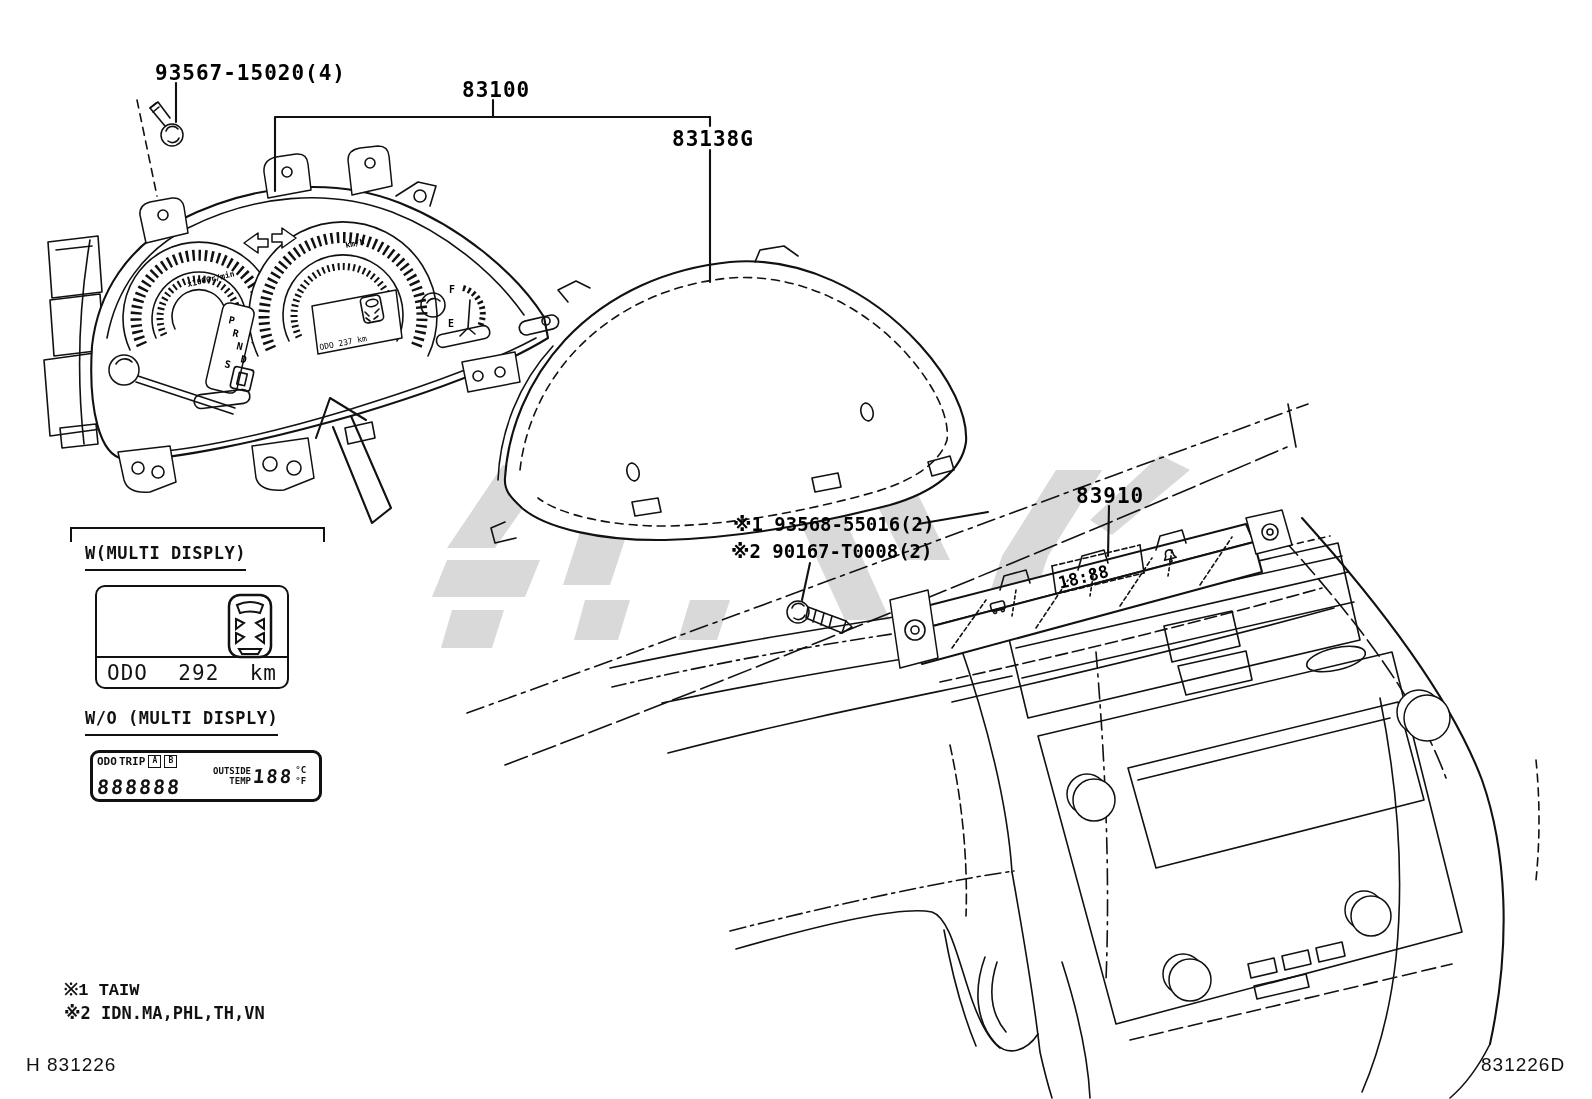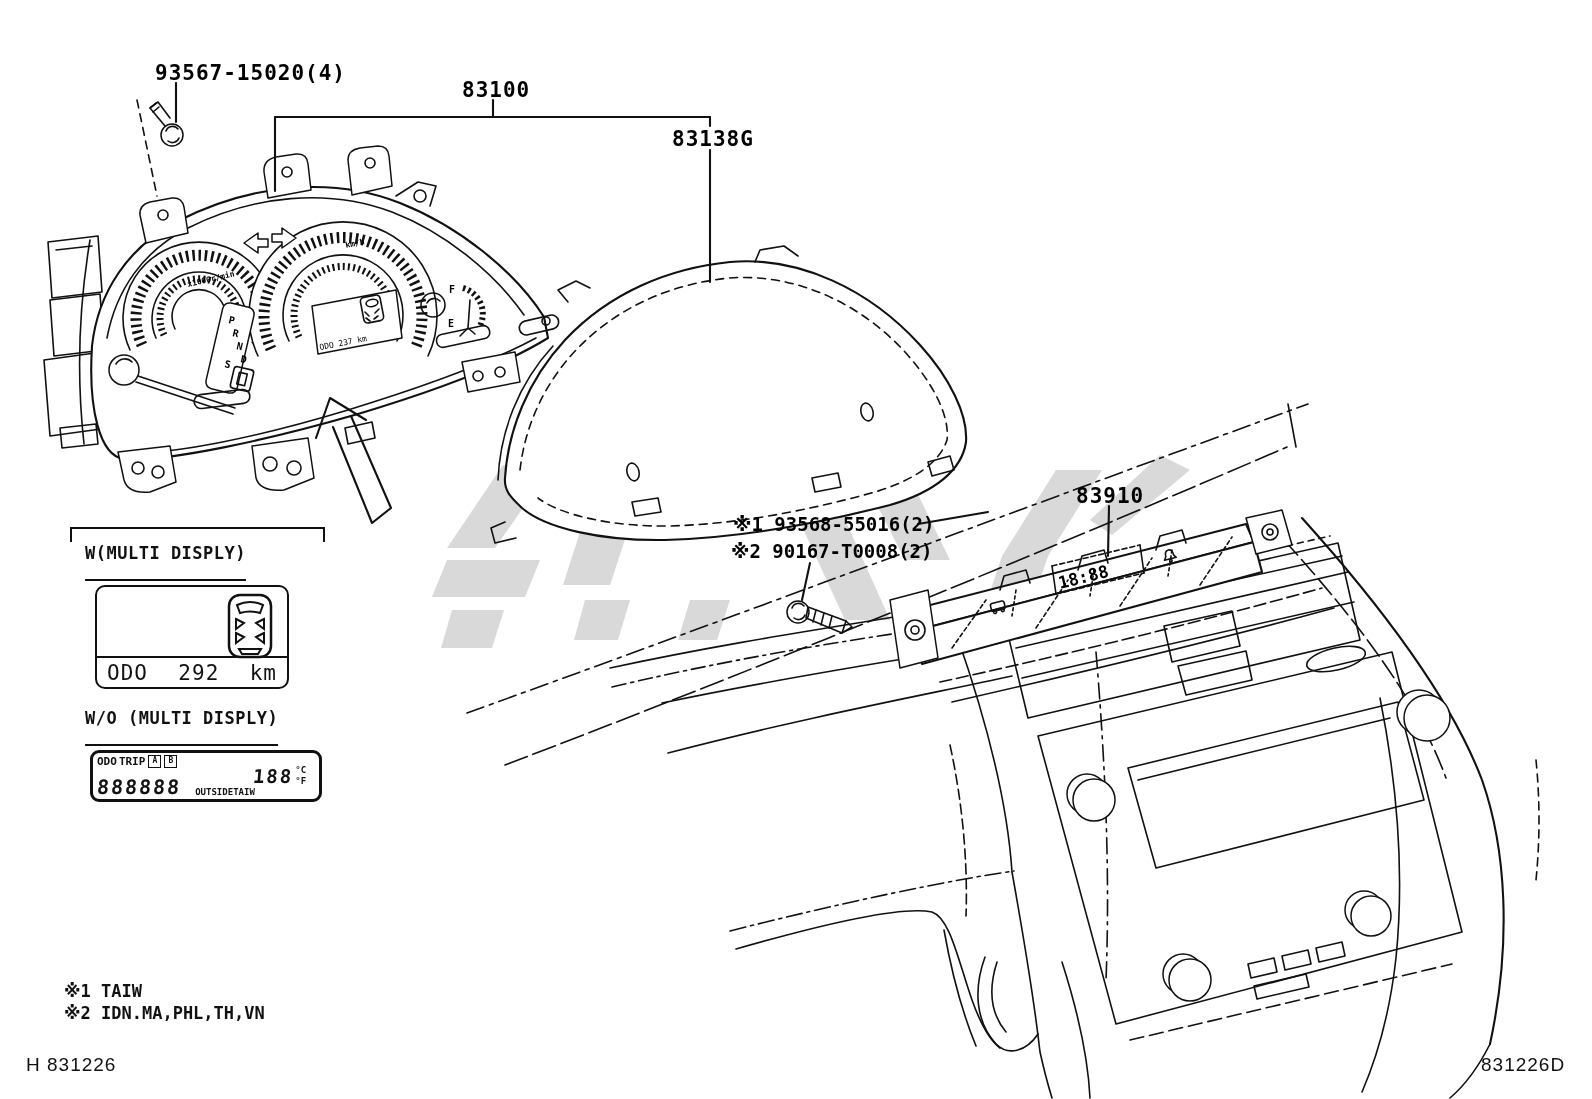--- a/index.html
+++ b/index.html
@@ -11,33 +11,33 @@
   .ln{fill:none;stroke:#111;stroke-width:1.6;stroke-linecap:round;stroke-linejoin:round;}
   .ln2{fill:none;stroke:#111;stroke-width:2.1;stroke-linecap:round;stroke-linejoin:round;}
   .lnw{fill:#fff;stroke:#111;stroke-width:2.1;stroke-linejoin:round;}
   .lnw1{fill:#fff;stroke:#111;stroke-width:1.5;stroke-linejoin:round;}
   .wm{fill:#b3b3b3;opacity:.5;stroke:none;}
   .tick{fill:none;stroke:#111;stroke-linecap:butt;}
   .tinytxt{font-size:8px;font-weight:bold;}
   
   .abs{position:absolute;}
   .top-bracket{left:70px;top:527px;width:251px;height:13px;border:2px solid #111;border-bottom:none;}
-  .sec-title{font-size:17px;font-weight:bold;border-bottom:2px solid #111;padding-bottom:16px;letter-spacing:.5px;white-space:nowrap;}
+  .sec-title{font-size:17px;font-weight:bold;border-bottom:2px solid #111;padding-bottom:6px;letter-spacing:.5px;white-space:nowrap;}
   .md-box{left:95px;top:585px;width:190px;height:100px;border:2.5px solid #111;border-radius:10px;background:#fff;}
   .md-row{position:absolute;left:0;right:0;bottom:0;height:29px;border-top:2.5px solid #111;
           display:flex;justify-content:space-between;align-items:center;padding:0 10px;
           font-size:21px;letter-spacing:1px;}
   .lcd{left:90px;top:750px;width:218px;height:42px;border:3px solid #111;border-radius:9px;background:#fff;
        display:flex;align-items:stretch;padding:2px 4px;box-sizing:content-box;}
   .lcd-left{width:102px;display:flex;flex-direction:column;justify-content:space-between;}
   .lcd-hdr{display:flex;align-items:center;gap:2px;font-size:11px;font-weight:bold;line-height:11px;}
   .lcd-ab{display:inline-block;width:11px;height:11px;border:1.5px solid #111;font-size:8px;font-weight:bold;
           text-align:center;line-height:10px;margin-left:1px;}
   .seg{font-weight:bold;transform:skewX(-5deg);letter-spacing:2px;line-height:1;}
-  .lcd-mid{width:52px;display:flex;justify-content:center;align-items:flex-end;
+  .lcd-mid{width:52px;display:flex;flex-direction:column;justify-content:center;align-items:flex-end;
            font-size:9px;font-weight:bold;line-height:10px;padding-right:2px;}
   .lcd-right{flex:1;display:flex;align-items:center;}
   .lcd-deg{display:flex;flex-direction:column;font-size:9px;font-weight:bold;line-height:11px;margin-left:2px;}
   .foot{font-size:17px;font-weight:bold;line-height:26px;white-space:nowrap;}
   .doccode{font-family:Liberation Sans, sans-serif;font-size:19px;letter-spacing:1px;}
 </style>
 </head>
 <body>
 
 <div id="page">
@@ -333,32 +333,32 @@
       <div class="lcd-hdr">
         <span>ODO</span>
         <span>TRIP</span>
         <span class="lcd-ab">A</span>
         <span class="lcd-ab">B</span>
       </div>
       <div class="seg" style="font-size:20px;">888888</div>
     </div>
     <div class="lcd-mid">
       <span>OUTSIDE</span>
-      <span>TAIW</span>
+      <span>TEMP</span>
     </div>
     <div class="lcd-right">
       <span class="seg" style="font-size:19px;">188</span>
       <span class="lcd-deg">
         <span>°C</span>
         <span>°F</span>
       </span>
     </div>
   </div>
 
   
-  <div class="abs foot" style="left:64px;top:978px;">※1 TAIW</div>
+  <div class="abs foot" style="left:64px;top:978px;font-family:Liberation Mono, monospace;">※1 TAIW</div>
   <div class="abs foot" style="left:64px;top:1000px;">※2 IDN.MA,PHL,TH,VN</div>
 
   
   <div class="abs doccode" style="left:26px;top:1054px;">H 831226</div>
   <div class="abs doccode" style="left:1473px;top:1054px;margin-left:8px;">831226D</div>
 
 </div>
 
 </body></html>

